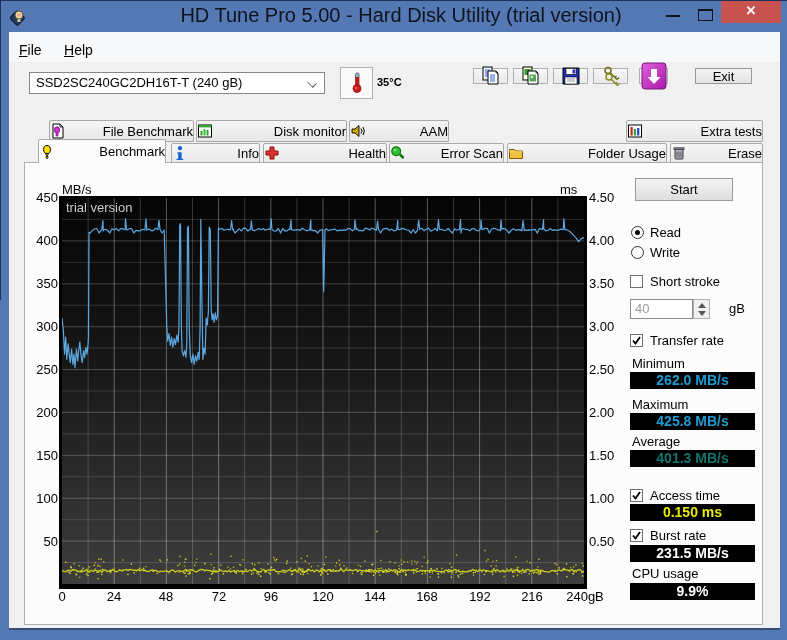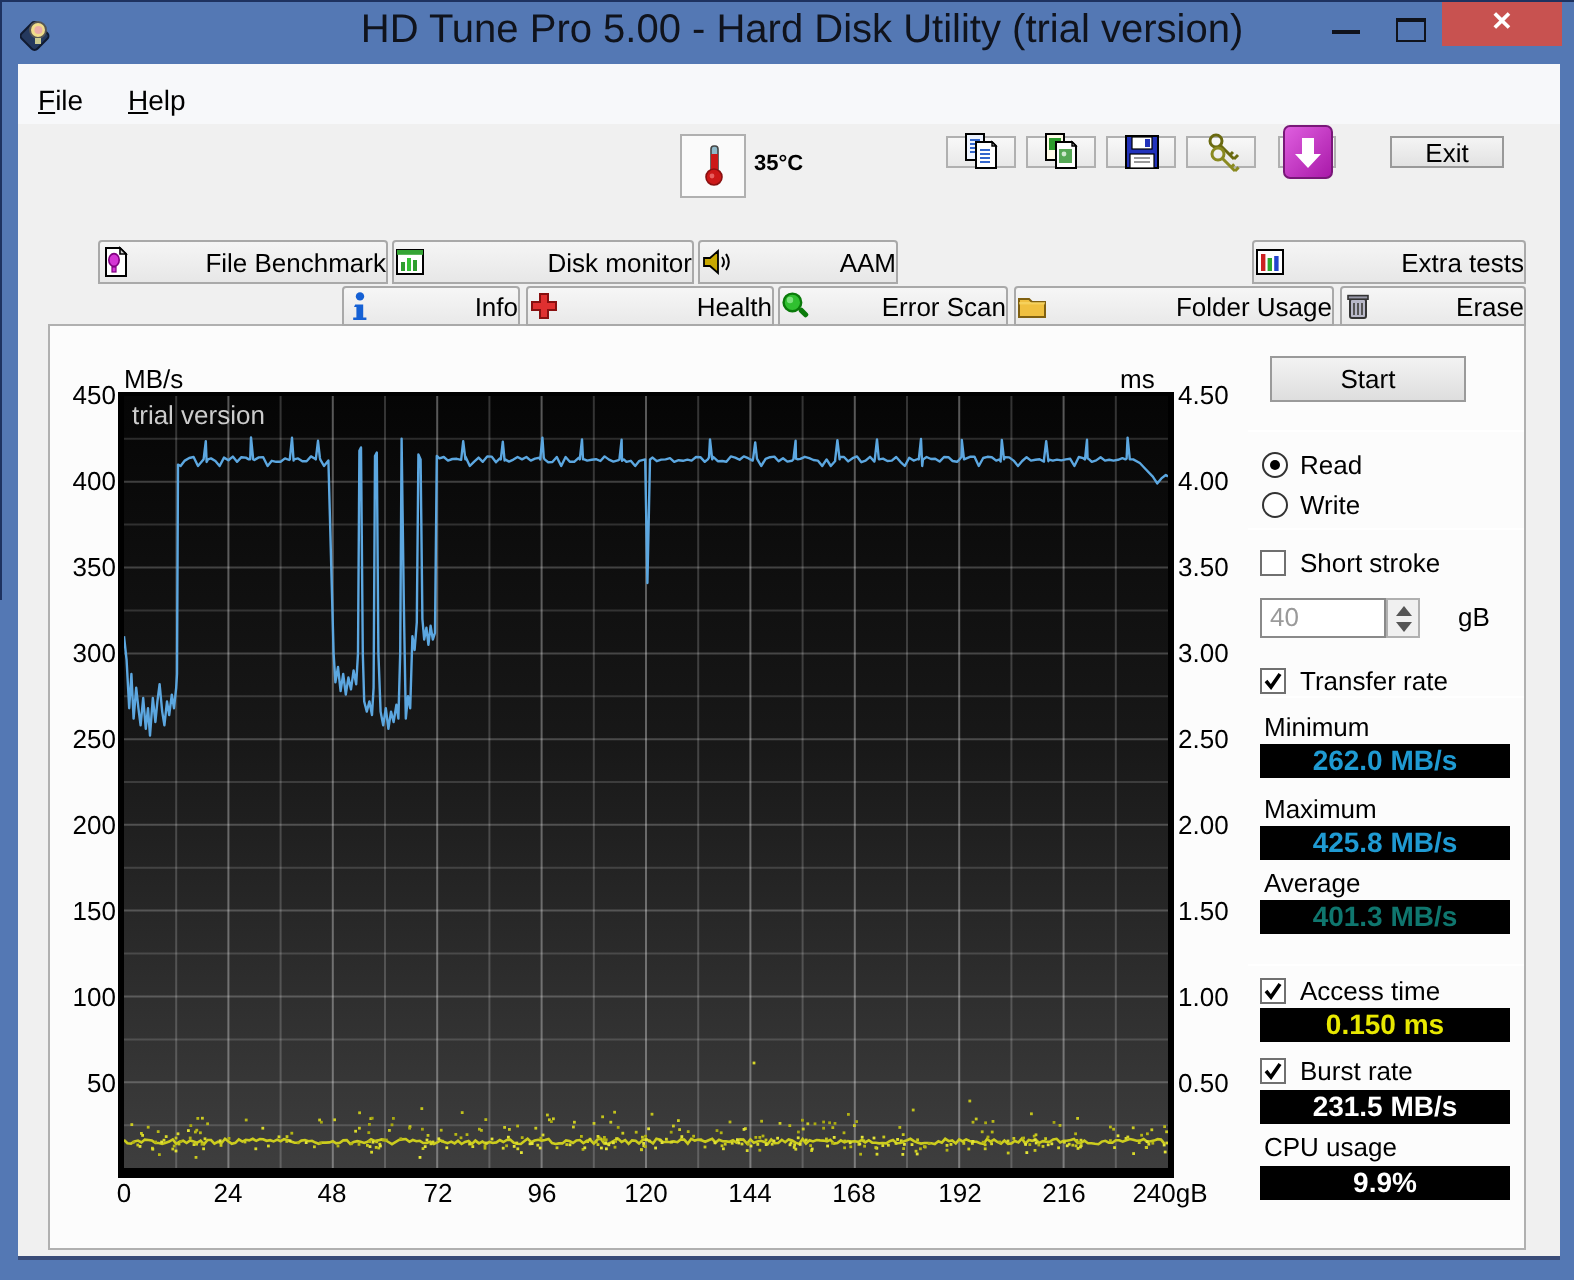--- a/index.html
+++ b/index.html
@@ -50,20 +50,23 @@
  <div id="closebtn">✕</div>
  <div id="topline"></div>
     <div id="leftline"></div>
  <div id="client">
   <div id="menubar">
     <div class="menu" style="left:10px;"><span style="text-decoration:underline">F</span>ile</div>
     <div class="menu" style="left:55px;"><span style="text-decoration:underline">H</span>elp</div>
   </div>
  </div>
 
+ <div class="lbl" style="left:29px;top:72px;width:296px;height:22px;background:#fff;border:1px solid #888;line-height:20px;padding-left:6px;">SSD2SC240GC2DH16T-T (240 gB)
+   <div style="position:absolute;right:8px;top:6px;width:8px;height:8px;border-right:1.5px solid #444;border-bottom:1.5px solid #444;transform:rotate(45deg) scale(1,0.7);"></div>
+ </div>
  <div class="tbtn" style="left:340px;top:67px;width:33px;height:32px;background:#fafafa;">
    <svg width="14" height="24" viewBox="0 0 14 24">
         <rect x="5.5" y="2" width="3.5" height="13" rx="1.5" fill="#8fb8c8" stroke="#444" stroke-width="0.8"></rect>
         <rect x="5.5" y="6" width="3.5" height="9" fill="#cc1818"></rect>
         <circle cx="7" cy="17.5" r="4" fill="#cc1818" stroke="#881010" stroke-width="0.8"></circle>
         <circle cx="6" cy="17" r="1.2" fill="#e86060"></circle>
       </svg>
  </div>
  <div class="lbl" style="left:377px;top:76px;font-size:11px;font-weight:bold;">35°C</div>
  <div class="tbtn" style="left:473px;">
@@ -154,20 +157,28 @@
       <span>AAM</span>
     </div>
     <div class="tab trow1" style="left:626px;width:137px;">
       <svg class="ticon" viewBox="0 0 16 16">
         <rect x="1.5" y="2" width="13" height="12" fill="#fff" stroke="#000" stroke-width="1"></rect>
         <rect x="3.5" y="4" width="2.2" height="8.5" fill="#cc2222"></rect>
         <rect x="6.8" y="6" width="2.2" height="6.5" fill="#2da82d"></rect>
         <rect x="10.1" y="5" width="2.2" height="7.5" fill="#2244cc"></rect>
       </svg>
       <span>Extra tests</span>
+    </div>
+    <div class="tab tsel" style="left:38px;width:128px;">
+      <svg class="ticon" viewBox="0 0 16 16">
+        <ellipse cx="8" cy="5.6" rx="3.4" ry="4.1" fill="#ffe000" stroke="#000" stroke-width="1"></ellipse>
+        <path d="M6.8 9.4h2.4l-0.4 2.2h-1.6z" fill="#ffe000" stroke="#000" stroke-width="0.9"></path>
+        <circle cx="8" cy="13.4" r="1.1" fill="#ffe000" stroke="#000" stroke-width="0.9"></circle>
+      </svg>
+      <span>Benchmark</span>
     </div>
     <div class="tab trow2" style="left:171px;width:89px;">
       <svg class="ticon" viewBox="0 0 16 16">
         <circle cx="8" cy="3.2" r="2.1" fill="#1560d4"></circle>
         <path d="M5.6 7.2h4v6.5h1.6v1.3H4.6v-1.3h1.6V8.5H5z" fill="#1560d4"></path>
       </svg>
       <span>Info</span>
     </div>
     <div class="tab trow2" style="left:263px;width:124px;">
       <svg class="ticon" viewBox="0 0 16 16">

